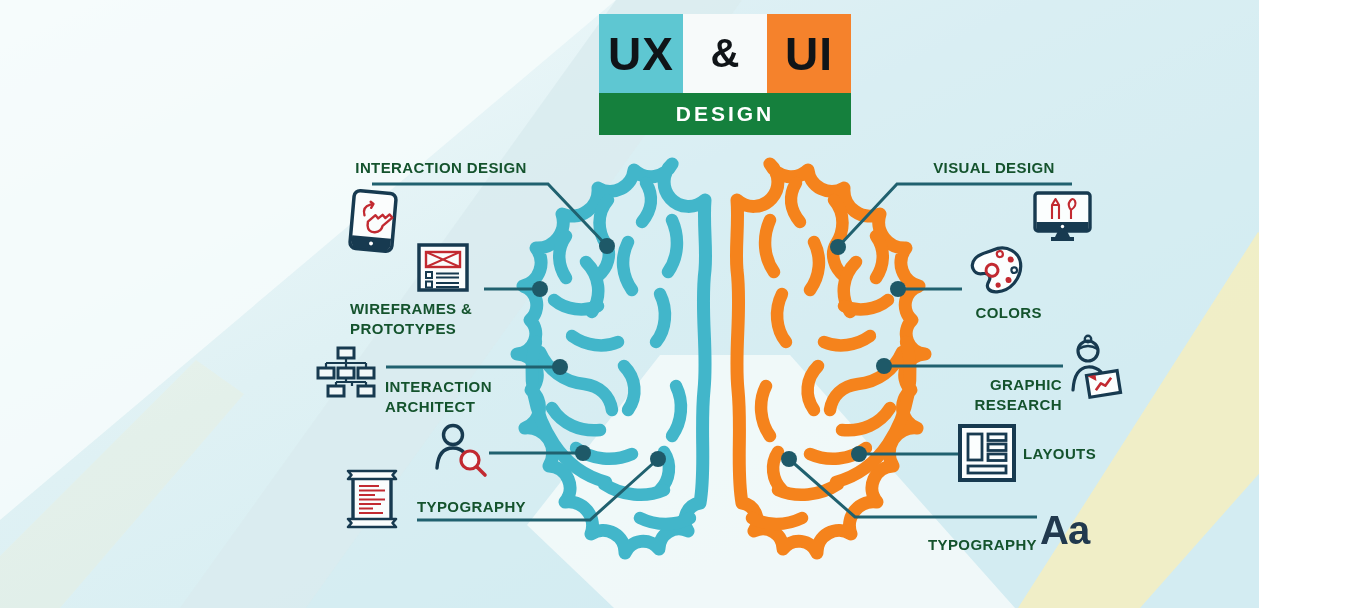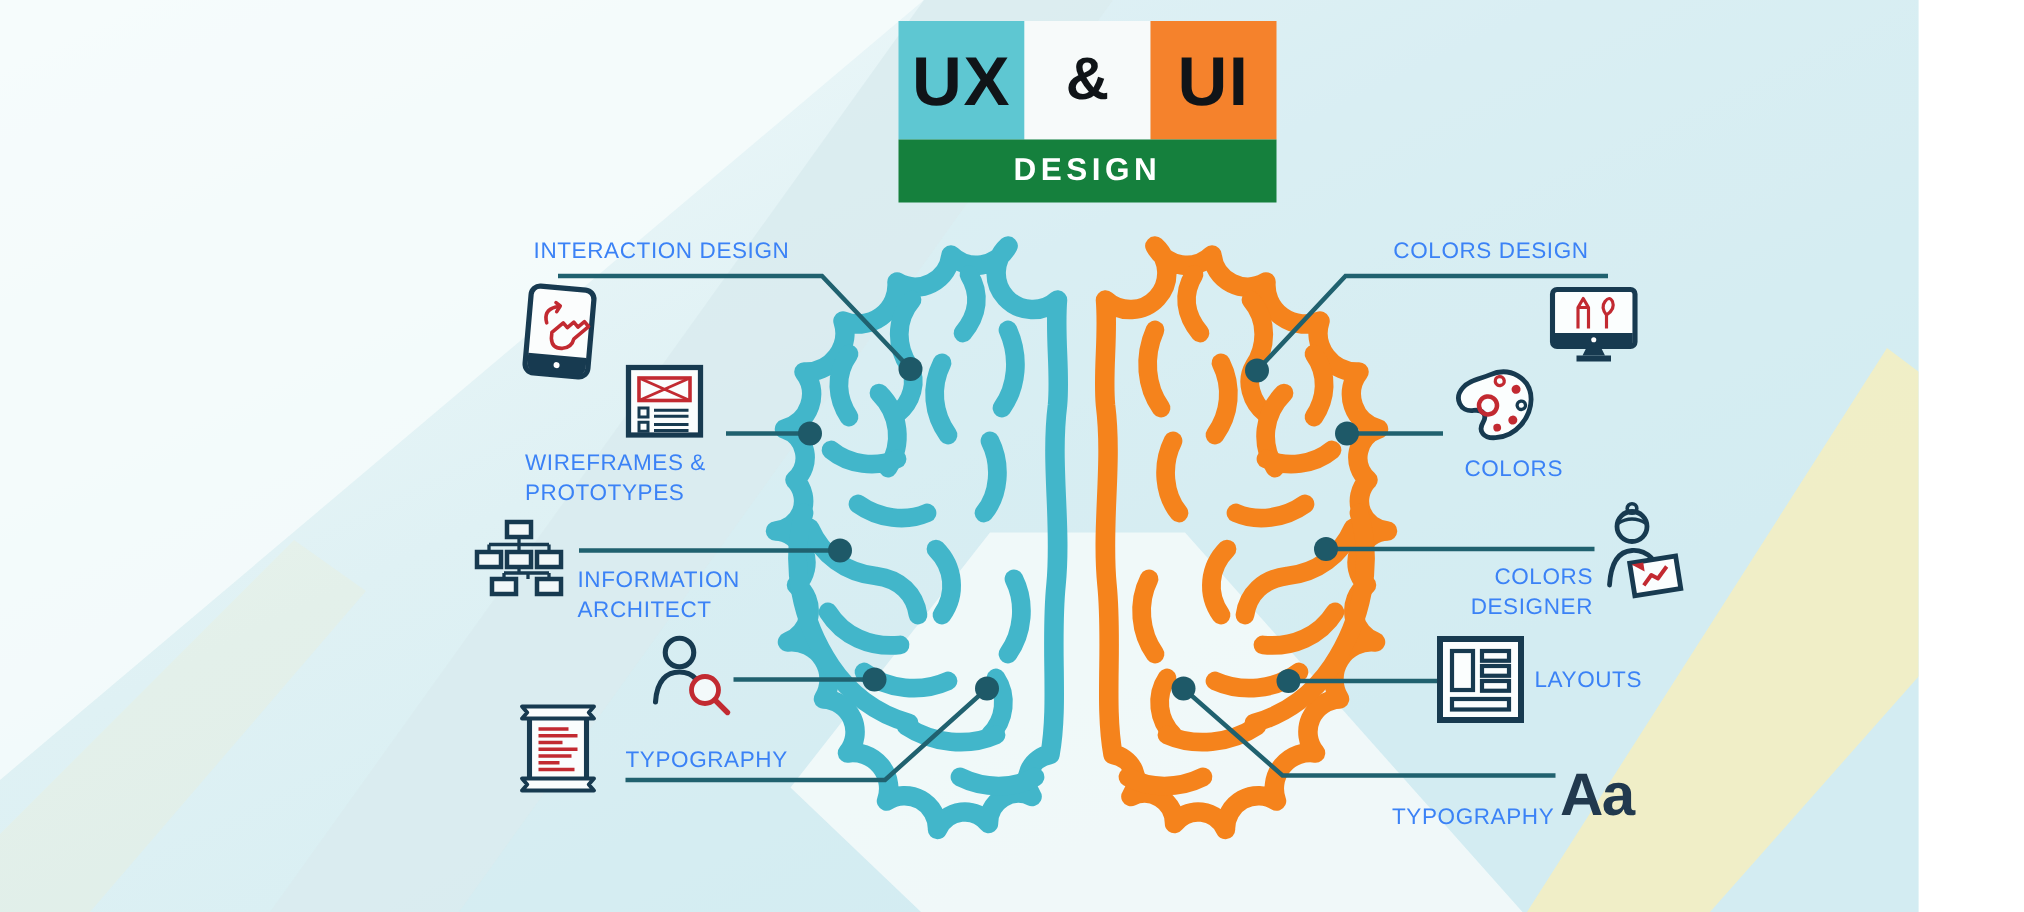--- a/index.html
+++ b/index.html
@@ -1,28 +1,27 @@
 <!DOCTYPE html>
 <html><head>
 <meta charset="utf-8">
 <style>
   html,body{margin:0;padding:0;background:#fff;}
   #canvas{
     position:relative;
     width:1259px;height:608px;
     overflow:hidden;
     font-family:"Liberation Sans", sans-serif;
-    padding-left:20px;
   }
   #bg-art{position:absolute;left:0;top:0;width:1349px;height:608px;}
   .label{
     position:absolute;
-    color:#3b82f6;
+    color:#14532d;
     font-size:15px;
-    font-weight:normal;
+    font-weight:bold;
     letter-spacing:.4px;
     line-height:1.32;
   }
   .header-row{
     position:absolute;left:599px;top:14px;width:252px;height:79px;
     display:flex;
   }
   .header-cell{
     flex:1;display:flex;align-items:center;justify-content:center;
     font-weight:bold;color:#101418;
@@ -259,30 +258,30 @@
     <div class="header-cell ux">UX</div>
     <div class="header-cell amp">&amp;</div>
     <div class="header-cell ui">UI</div>
   </div>
   <div class="header-bar">DESIGN</div>
 
   <div class="label" style="left:350px;top:158px;width:182px;text-align:center;">INTERACTION DESIGN</div>
 
   <div class="label" style="left:350px;top:299px;width:130px;text-align:left;">WIREFRAMES &amp; PROTOTYPES</div>
 
-  <div class="label" style="left:385px;top:377px;width:112px;text-align:left;">INFORMATION ARCHITECT</div>
+  <div class="label" style="left:385px;top:377px;width:112px;text-align:left;">INTERACTION ARCHITECT</div>
 
 
   <div class="label" style="left:417px;top:497px;width:110px;text-align:left;">TYPOGRAPHY</div>
 
-  <div class="label" style="left:920px;top:158px;width:148px;text-align:center;">COLORS DESIGN</div>
+  <div class="label" style="left:920px;top:158px;width:148px;text-align:center;">VISUAL DESIGN</div>
 
   <div class="label" style="left:968px;top:303px;width:74px;text-align:right;">COLORS</div>
 
-  <div class="label" style="left:970px;top:375px;width:92px;text-align:right;">COLORS DESIGNER</div>
+  <div class="label" style="left:970px;top:375px;width:92px;text-align:right;">GRAPHIC RESEARCH</div>
 
   <div class="label" style="left:1023px;top:444px;width:90px;text-align:left;">LAYOUTS</div>
 
   <div class="label" style="left:928px;top:535px;width:108px;text-align:left;">TYPOGRAPHY</div>
 
   <div class="aa-sample">Aa</div>
 
 </div>
 
 </body></html>

